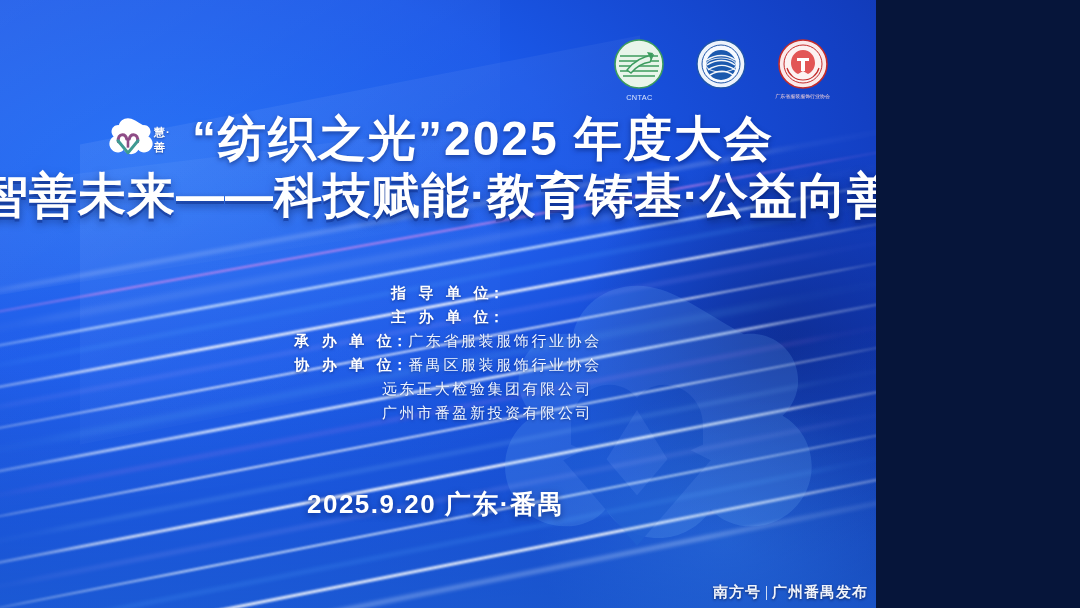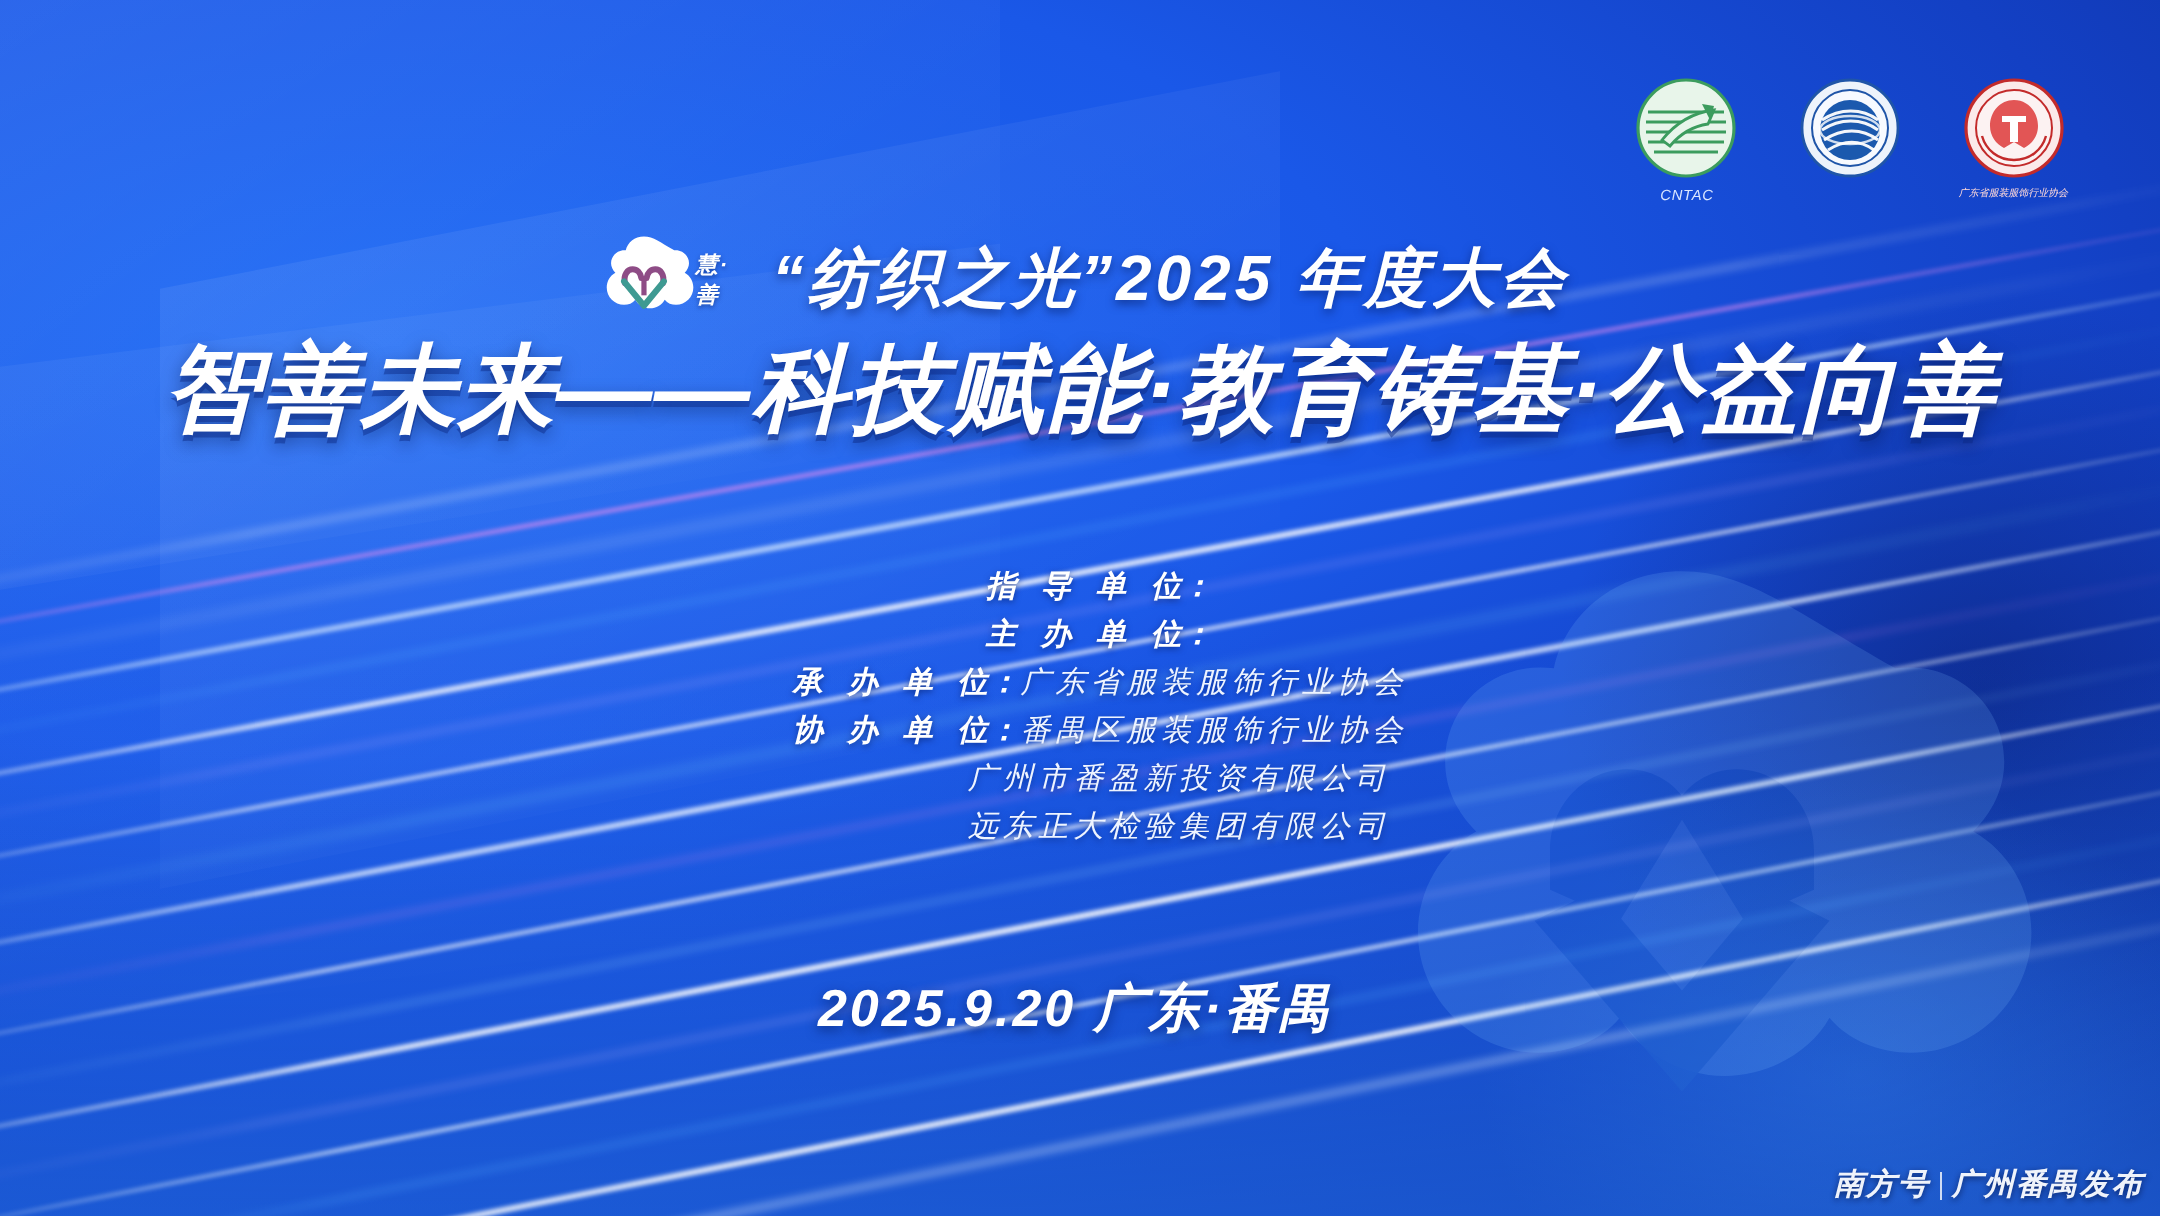--- a/index.html
+++ b/index.html
@@ -1,23 +1,22 @@
 <!DOCTYPE html>
 <html lang="zh"><head>
 <meta charset="utf-8">
 <title>纺织之光2025年度大会</title>
 <style>
   html,body{margin:0;padding:0;background:#06153a;}
   body{font-family:"Liberation Sans","DejaVu Sans",sans-serif;}
 
   #stage{
-    position:relative;width:1080px;height:608px;overflow:hidden;
+    position:relative;width:876px;height:608px;overflow:hidden;
     background:
       radial-gradient(120% 90% at 18% 28%, #1E6BF5 0%, #1A58E8 38%, #1340C4 68%, #0C2A96 100%);
-    font-style: italic;
   }
 
   
   .bg-layer{position:absolute;inset:0;pointer-events:none;}
 
   .poly{position:absolute;pointer-events:none;}
   .poly-a{left:-60px;top:-40px;width:560px;height:300px;
     background:linear-gradient(150deg,rgba(255,255,255,.085),rgba(255,255,255,0));
     transform:skewY(-9deg);}
   .poly-b{left:80px;top:90px;width:560px;height:300px;
@@ -56,21 +55,21 @@
   
   .headline{position:absolute;left:0;right:0;top:112px;display:flex;flex-direction:column;
     align-items:center;}
 
   .title-row{display:flex;align-items:center;justify-content:center;gap:14px;}
   .brand-logo{display:flex;flex-direction:row;align-items:center;width:76px;}
   .brand-logo svg{width:62px;height:54px;display:block;}
   .brand-logo .brand-cap{font-size:11px;font-weight:bold;color:#ffffff;letter-spacing:1px;
     margin-top:1px;text-shadow:0 1px 2px rgba(0,20,80,.5);}
 
-  .title-main{font-size:32px;font-weight:bold;color:#ffffff;letter-spacing:2px;
+  .title-main{font-size:48px;font-weight:bold;color:#ffffff;letter-spacing:2px;
     white-space:nowrap;text-shadow:0 2px 5px rgba(3,24,90,.55);line-height:1;}
 
   .subtitle{margin-top:6px;font-size:48px;font-weight:bold;color:#ffffff;letter-spacing:1px;
     white-space:nowrap;line-height:1;
     text-shadow:0 3px 0 rgba(10,40,130,.45),0 4px 9px rgba(2,18,70,.55);}
 
   
   .orgs{position:absolute;left:0;right:0;top:284px;display:flex;flex-direction:column;
     align-items:center;}
   .org-row{display:flex;align-items:baseline;margin-bottom:5px;}
@@ -226,22 +225,22 @@
       <div class="org-row">
         <span class="org-label">承办单位</span>
         <span class="org-colon">：</span>
         <span class="org-value">广东省服装服饰行业协会</span>
       </div>
       <div class="org-row">
         <span class="org-label">协办单位</span>
         <span class="org-colon">：</span>
         <span class="org-value">番禺区服装服饰行业协会</span>
       </div>
+      <div class="org-extra">远东正大检验集团有限公司</div>
       <div class="org-extra">广州市番盈新投资有限公司</div>
-      <div class="org-extra">远东正大检验集团有限公司</div>
     </div>
 
   <div class="date">2025.9.20 广东·番禺</div>
 
   <div class="wm-text">
     <span>南方号</span>
     <span class="bar"></span>
     <span>广州番禺发布</span>
   </div>
 

